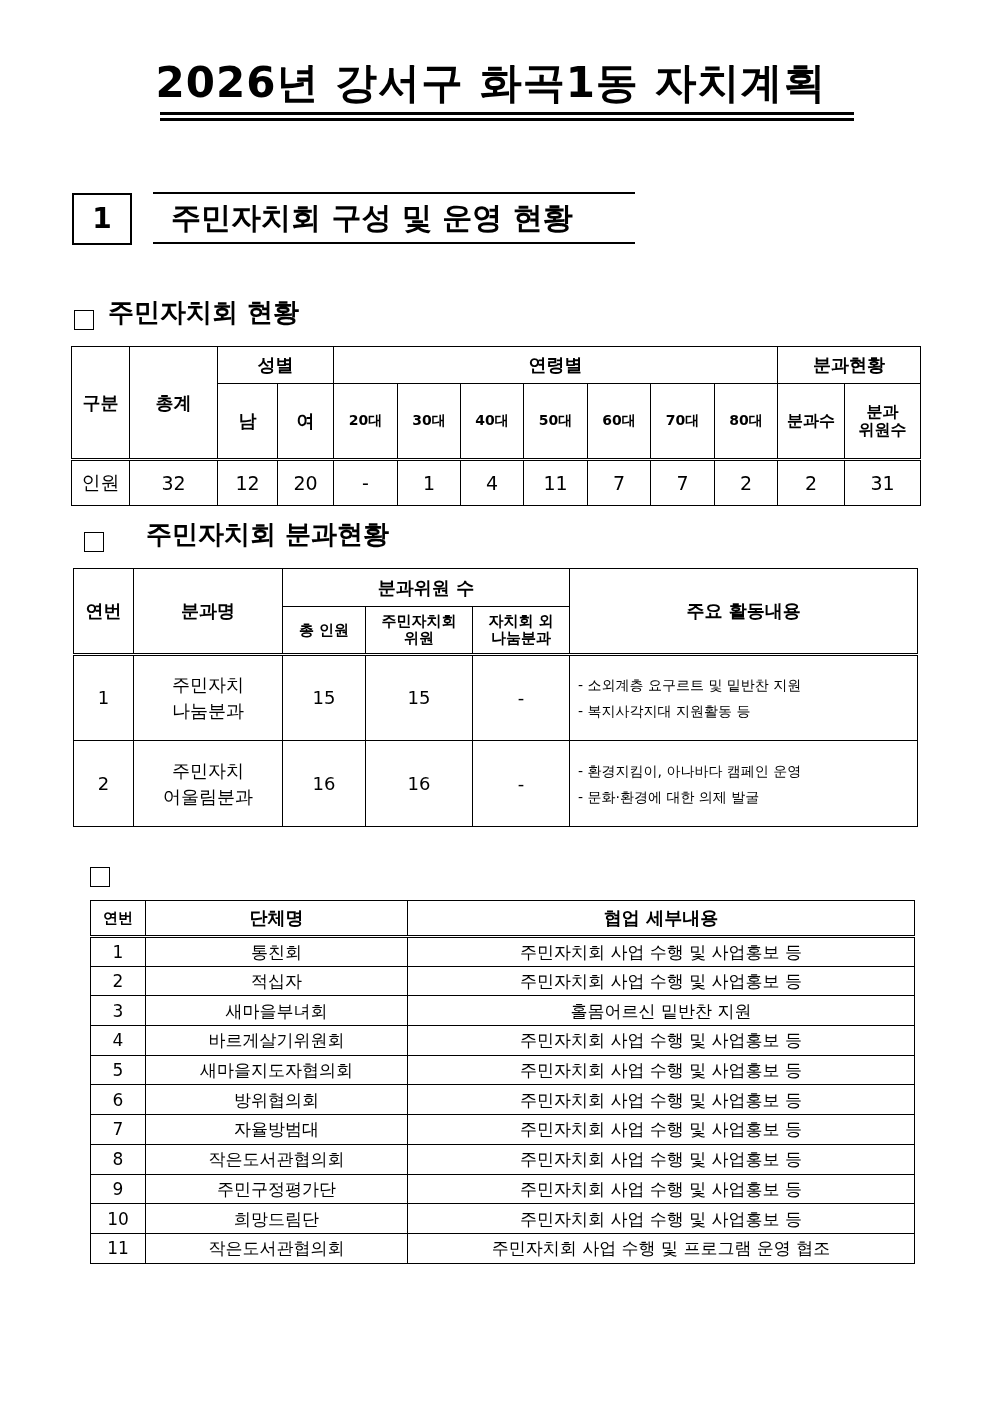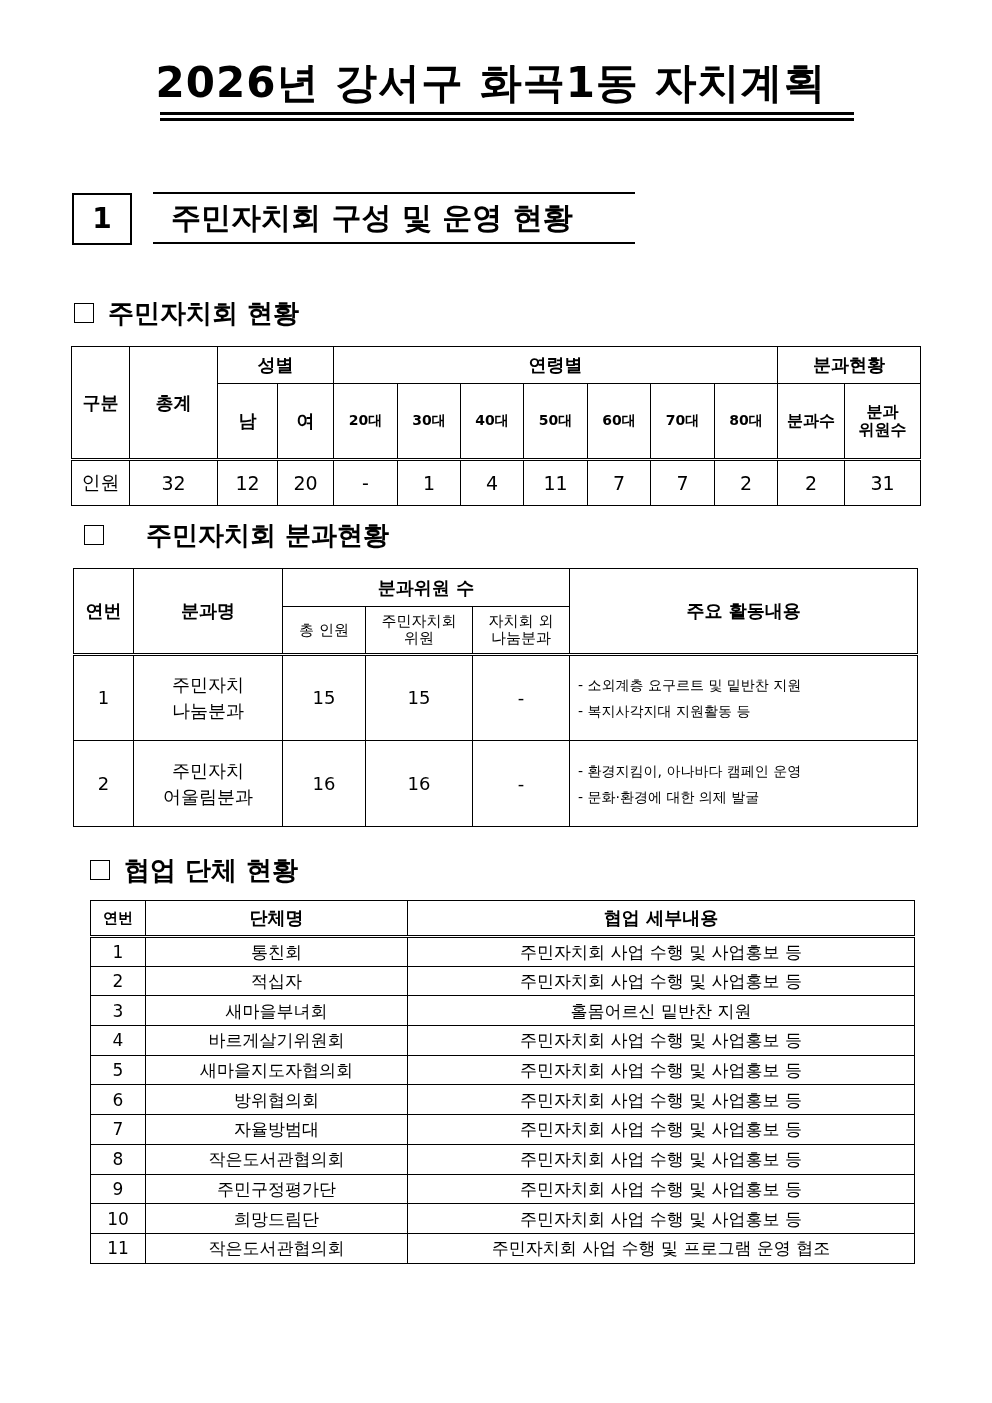--- a/index.html
+++ b/index.html
@@ -23,21 +23,21 @@
       position: absolute; left: 153px; top: 192px; width: 482px; height: 52px;
       border-top: 2px solid #000; border-bottom: 2px solid #000;
     }
     .section-title {
       position: absolute; left: 8px; top: 0; line-height: 48px;
       font-size: 30px; font-weight: bold; white-space: nowrap; margin-left: 10px;
     }
 
     .subhead {
       position: absolute; font-size: 26px; font-weight: bold; white-space: nowrap;
-      display: flex; align-items: center; height: 34px;
+      display: flex; align-items: flex-end; height: 34px;
     }
     .subhead .box-icon {
       display: inline-block; width: 20px; height: 20px; border: 1.5px solid #000;
       margin-right: 14px; background: #fff;
     }
 
     table { position: absolute; border-collapse: collapse; table-layout: fixed; }
     td, th { border: 1px solid #000; text-align: center; vertical-align: middle; font-weight: normal; }
     th { font-weight: bold; text-align: center; }
     .dbl-top td { border-top: 3px double #000; }
@@ -45,21 +45,21 @@
     
     #t1 { left: 71px; top: 346px; width: 848px; }
     #t1 th { font-size: 18px; }
     #t1 th.sm { font-size: 14px; }
     #t1 th.md { font-size: 16px; line-height: 18px; }
     #t1 td { font-size: 19px; height: 46px; }
 
     
     #t2 { left: 73px; top: 568px; width: 844px; }
     #t2 th { font-size: 18px; }
-    #t2 th.sub { font-size: 15px; line-height: 17px; font-weight: normal; }
+    #t2 th.sub { font-size: 15px; line-height: 17px; font-weight: bold; }
     #t2 td { font-size: 18px; height: 86px; line-height: 26px; }
     #t2 td.act { text-align: left; padding-left: 8px; font-size: 14px; }
 
     
     #t3 { left: 90px; top: 900px; width: 824px; }
     #t3 th { font-size: 18px; height: 36px; }
     #t3 th.small { font-size: 15px; }
     #t3 td { font-size: 17px; height: 29.7px; line-height: 20px; }
   </style>
 </head>
@@ -197,21 +197,20 @@
     <td class="act">
       <span>- 환경지킴이, 아나바다 캠페인 운영</span><br>
       <span>- 문화·환경에 대한 의제 발굴</span>
     </td>
   </tr>
 </tbody>
   </table>
 
 <div class="subhead" style="left:90px; top:853px;">
   <span class="box-icon"></span>
-  <span>협업 단체 현황</span>
 </div>
 
 <table id="t3">
   <colgroup>
     <col style="width:55px">
       <col style="width:262px">
       <col style="width:507px">
   </colgroup>
   <tbody>
       <tr>

